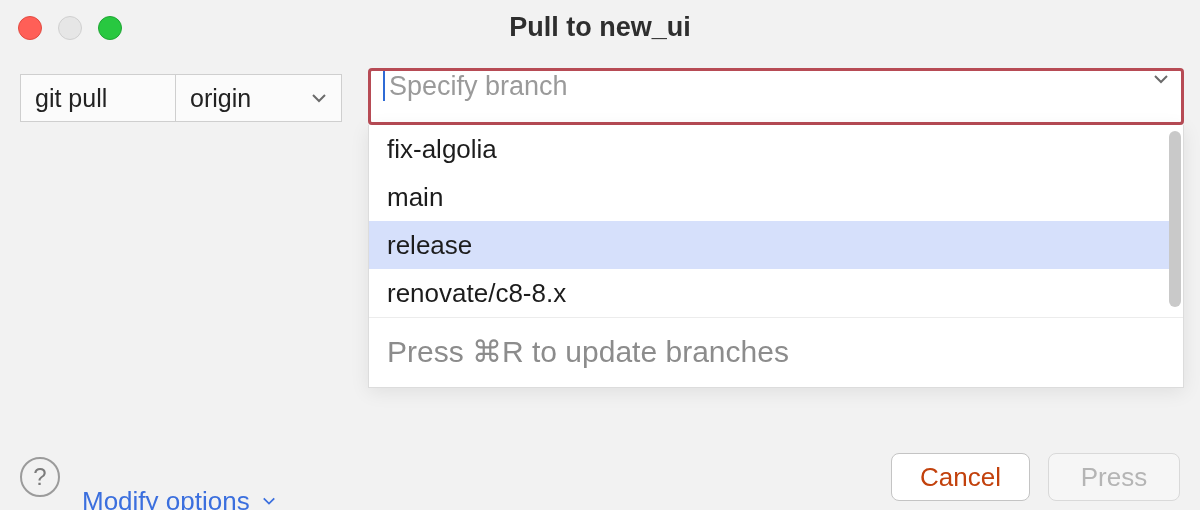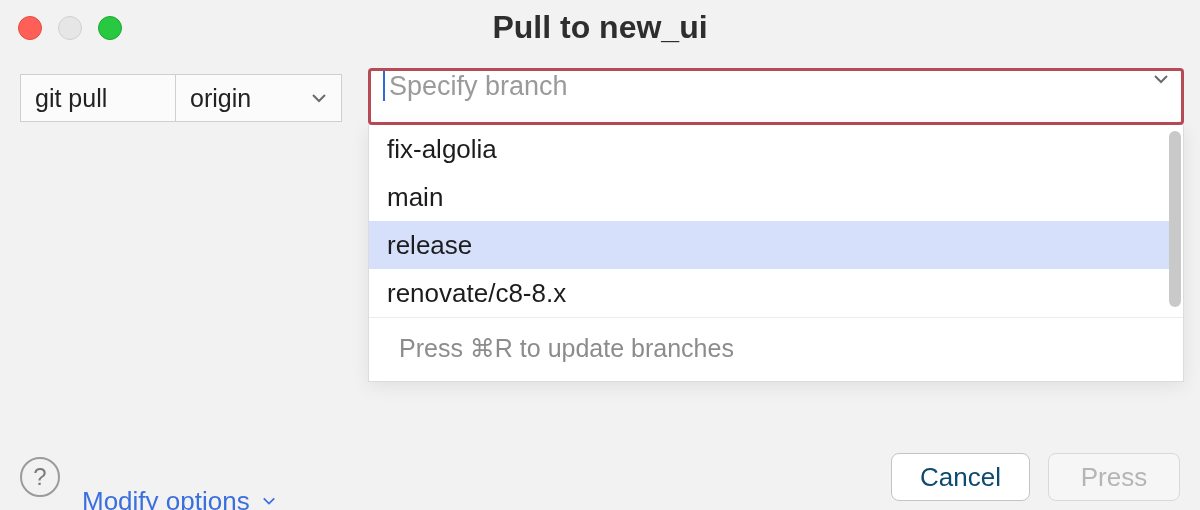--- a/index.html
+++ b/index.html
@@ -25,21 +25,21 @@
   .tl {
     width: 24px; height: 24px; border-radius: 50%;
   }
   .tl.red    { background: #ff5f57; border: 1px solid #e24b41; }
   .tl.yellow { background: #e6e6e6; border: 1px solid #d0d0d0; }
   .tl.green  { background: #28c840; border: 1px solid #1fa534; }
   .title {
     position: absolute;
     left: 0; right: 0;
     text-align: center;
-    font-size: 32px;
+    font-size: 27px;
     font-weight: 700;
     color: #2e2e2e;
     pointer-events: none;
   }
 
   .row {
     position: absolute;
     left: 20px; top: 74px;
     display: flex;
     gap: 0;
@@ -118,22 +118,22 @@
   }
   .scroll-thumb {
     position: absolute;
     left: 0; top: 0;
     width: 12px; height: 176px;
     background: #c9c9c9;
     border-radius: 6px;
   }
   .hint {
     border-top: 1px solid #ececec;
-    padding: 16px 30px 18px;
-    font-size: 25px;
+    padding: 16px 18px 18px;
+    font-size: 30px;
     color: #8c8c8c;
   }
 
   .footer {
     position: absolute;
     left: 0; right: 0; top: 444px;
     height: 66px;
     display: flex;
     align-items: center;
     padding: 0 20px;
@@ -161,21 +161,21 @@
   .btn {
     height: 48px;
     padding: 0 28px;
     border-radius: 8px;
     font-size: 26px;
     display: flex;
     align-items: center;
     justify-content: center;
     background: #fff;
     border: 1px solid #c4c4c4;
-    color: #0c4a6e;
+    color: #c2410c;
   }
   .btn + .btn { margin-left: 18px; }
   .btn.disabled {
     color: #b5b5b5;
     background: #f6f6f6;
     border-color: #d9d9d9;
     min-width: 132px;
   }
 </style>
 </head>

